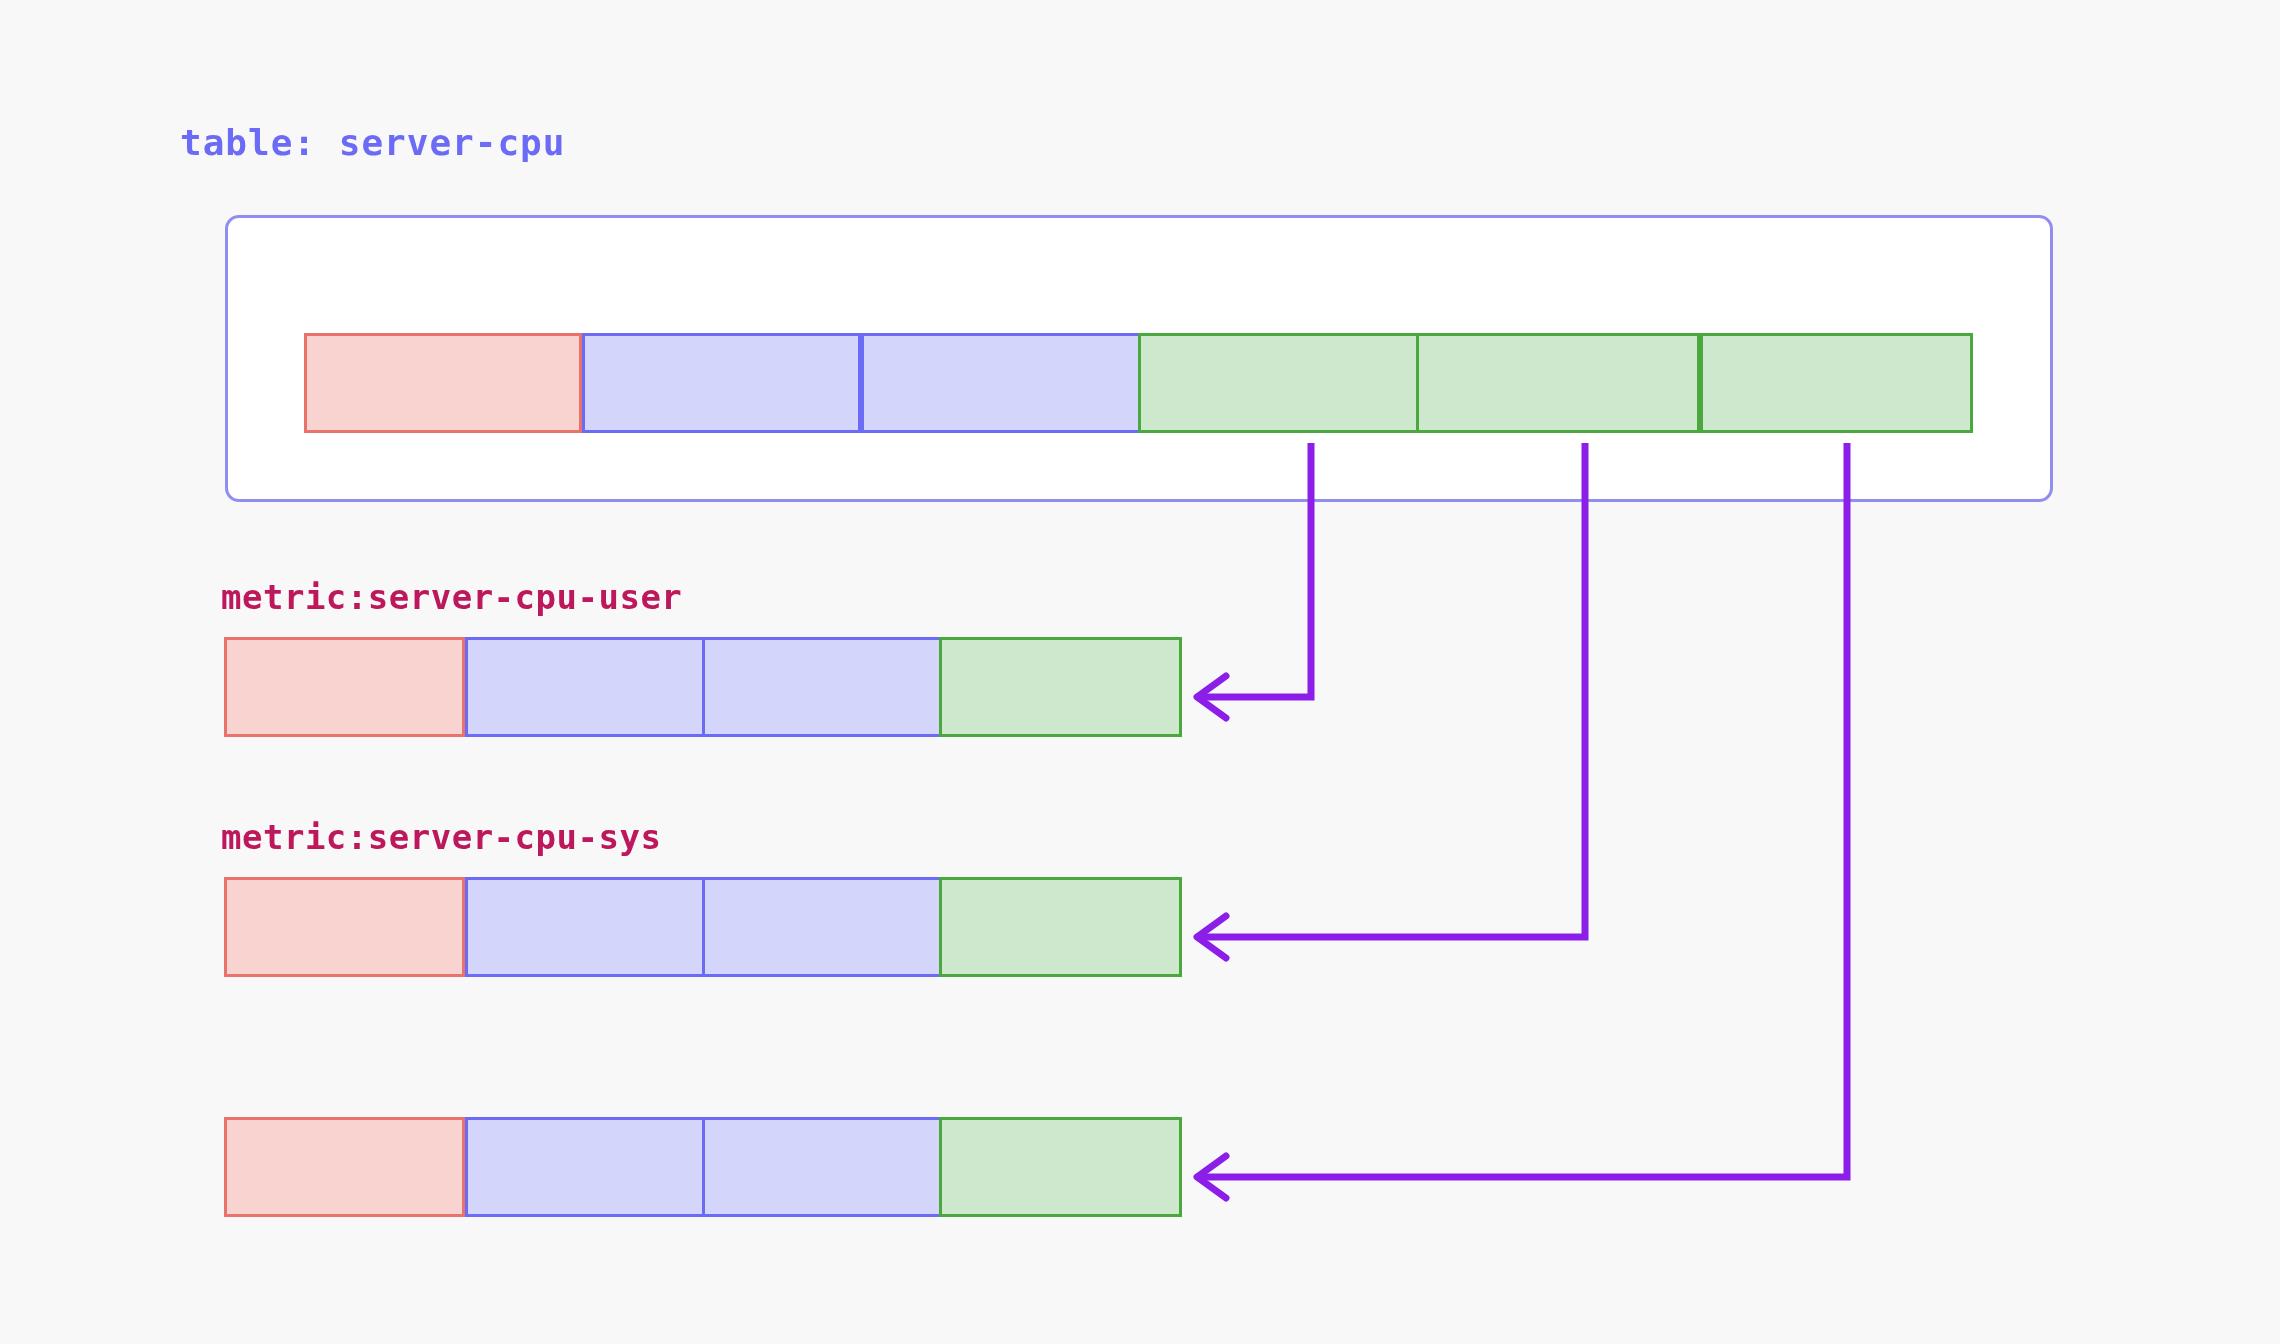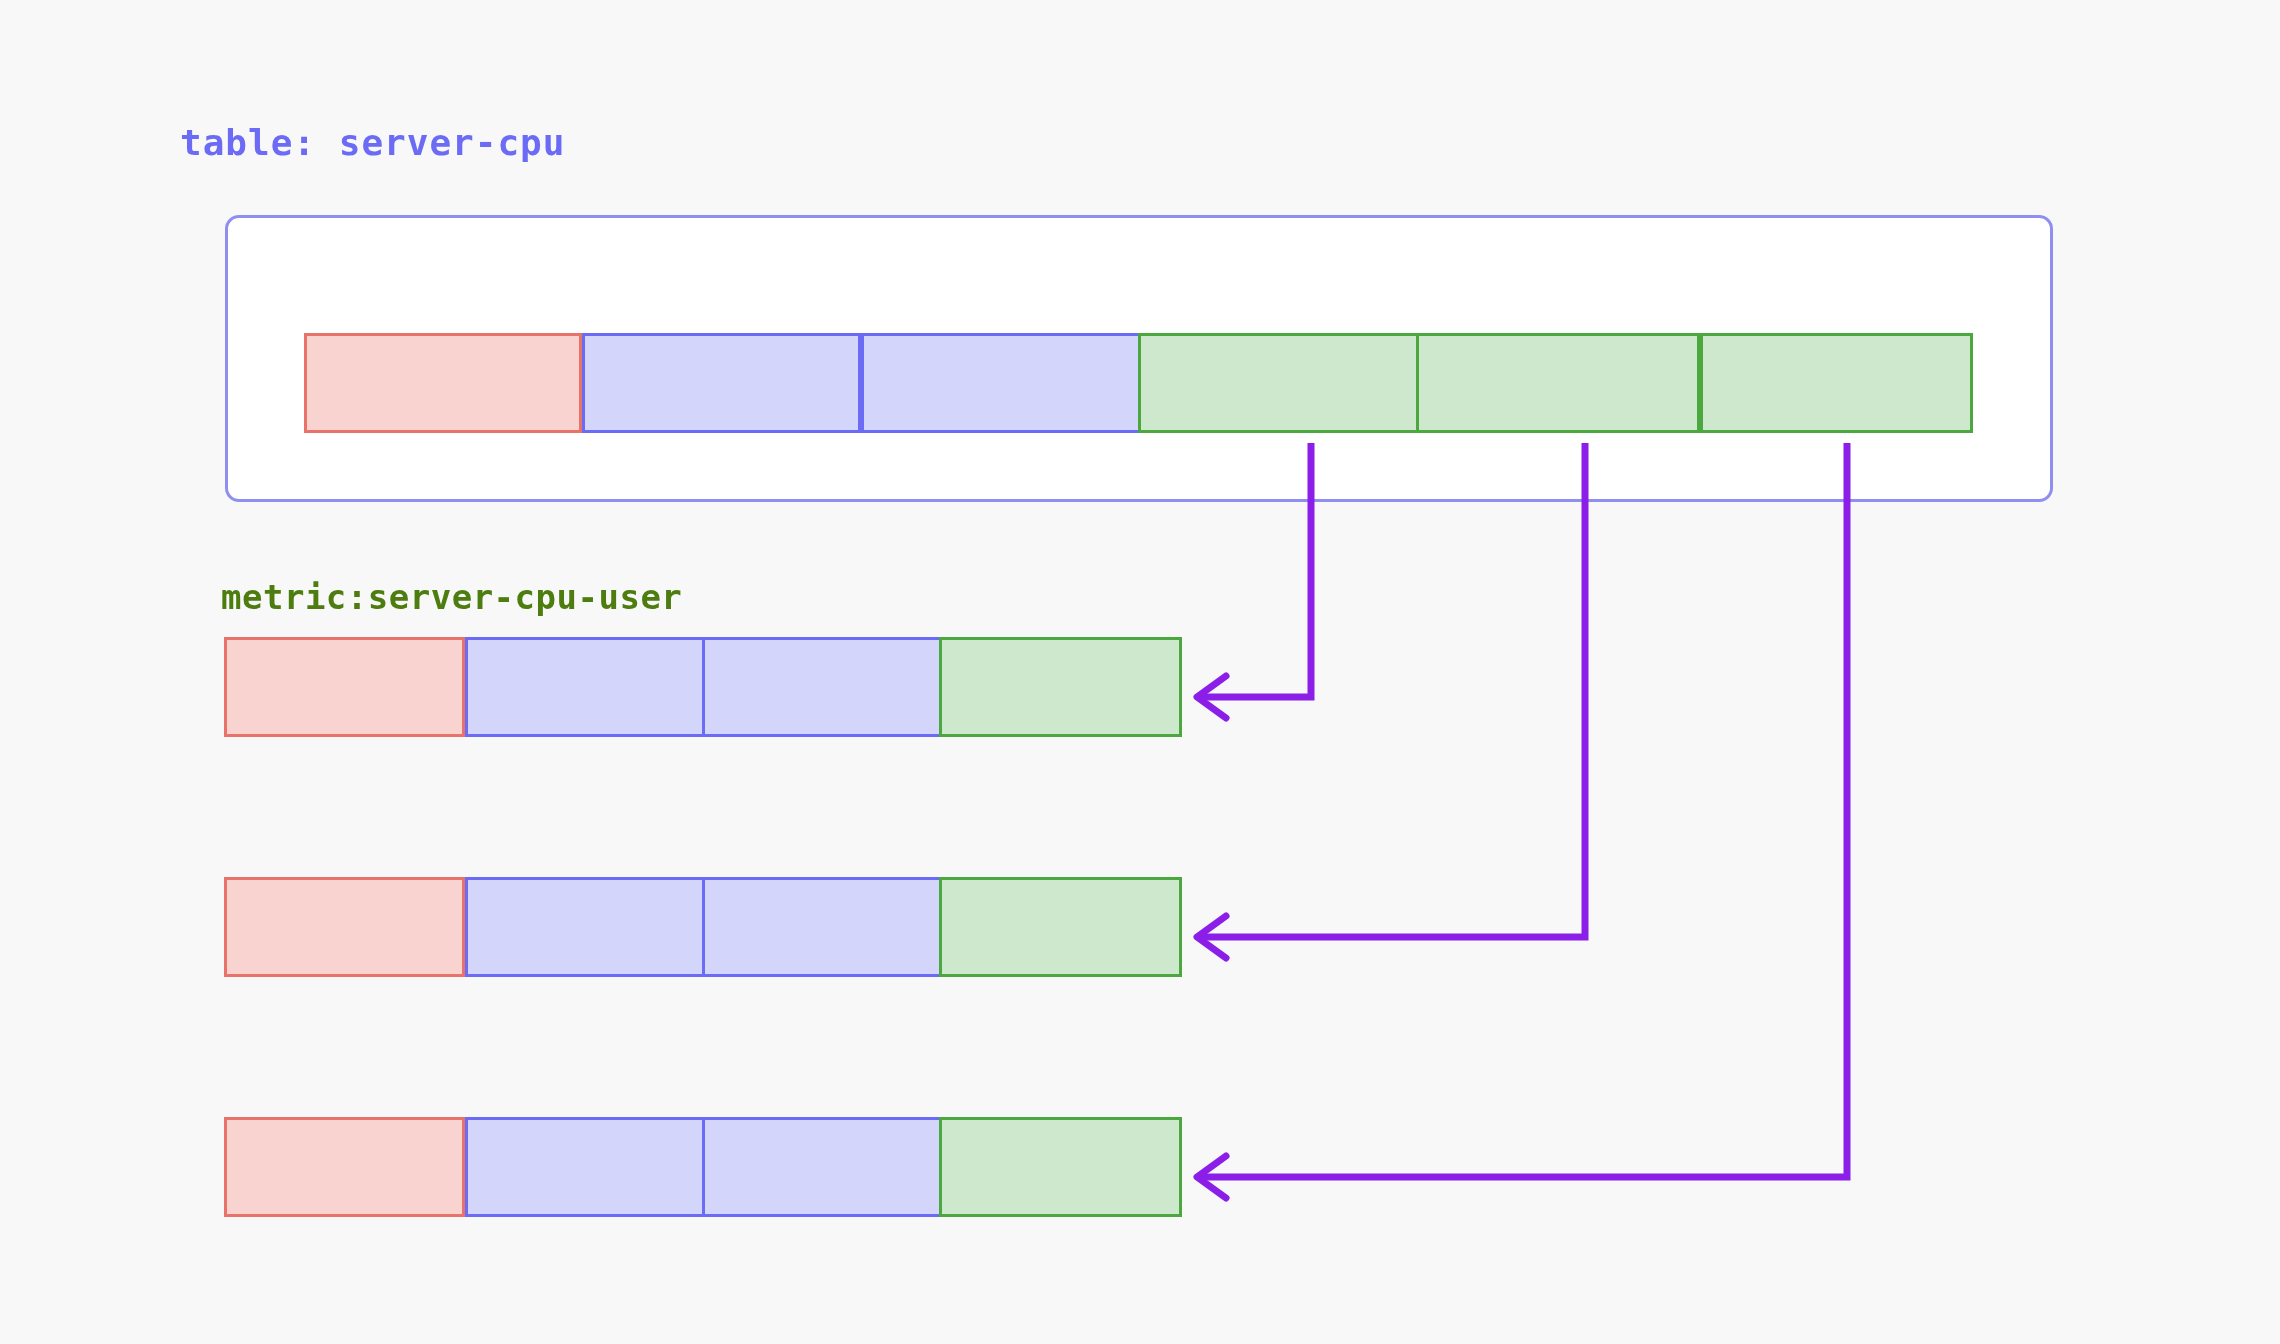--- a/index.html
+++ b/index.html
@@ -105,21 +105,21 @@
     border: 3px solid #4aa83f;
   }
 
   
   .metric-title {
     position: absolute;
     left: 221px;
     font-size: 34px;
     font-weight: bold;
     letter-spacing: 0.5px;
-    color: #4d7c0f;
+    color: #be185d;
     white-space: pre;
     z-index: 3;
   }
   .metric-row {
     position: absolute;
     left: 224px;
     height: 100px;
     z-index: 3;
   }
 </style>
@@ -143,20 +143,21 @@
   </div>
 
   <div class="metric-title" style="top:577px;">metric:server-cpu-user</div>
   <div class="metric-row" style="top:637px;">
     <div class="cell ts" style="left:0px;width:241px;"></div>
     <div class="cell lbl" style="left:241px;width:240px;"></div>
     <div class="cell lbl" style="left:478px;width:240px;"></div>
     <div class="cell val" style="left:715px;width:243px;"></div>
   </div>
 
+  <div class="metric-title" style="top:817px;">metric:server-cpu-sys</div>
   <div class="metric-row" style="top:877px;">
     <div class="cell ts" style="left:0px;width:241px;"></div>
     <div class="cell lbl" style="left:241px;width:240px;"></div>
     <div class="cell lbl" style="left:478px;width:240px;"></div>
     <div class="cell val" style="left:715px;width:243px;"></div>
   </div>
 
   <div class="metric-row" style="top:1117px;">
     <div class="cell ts" style="left:0px;width:241px;"></div>
     <div class="cell lbl" style="left:241px;width:240px;"></div>

